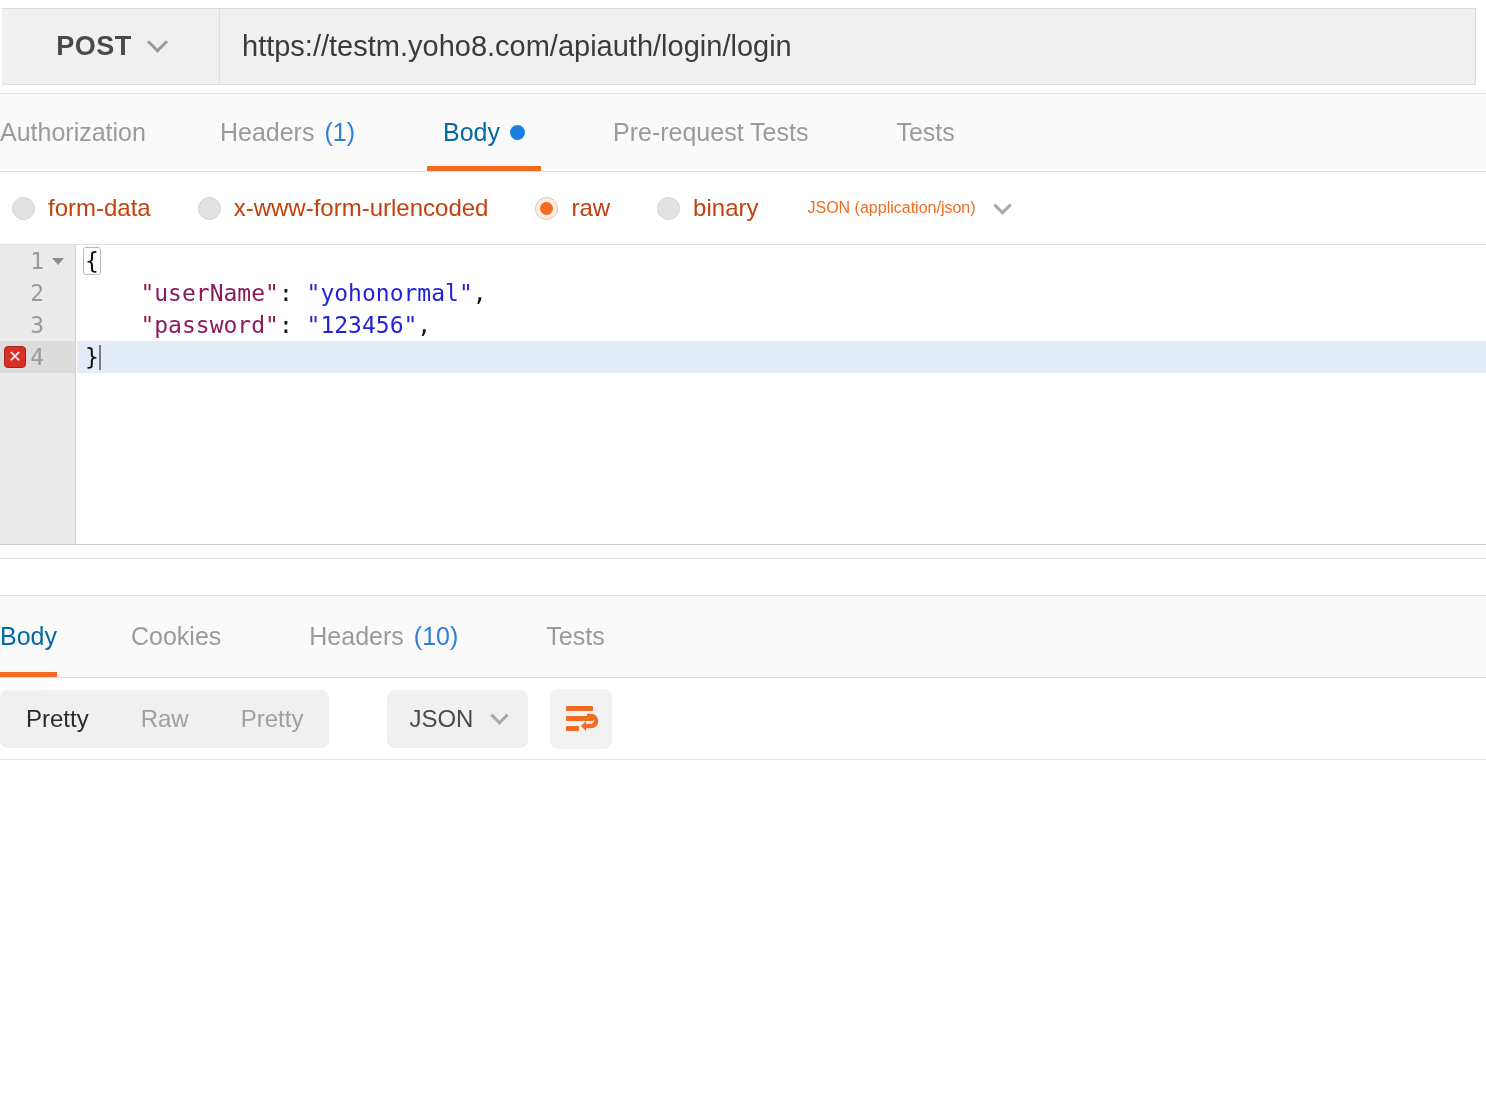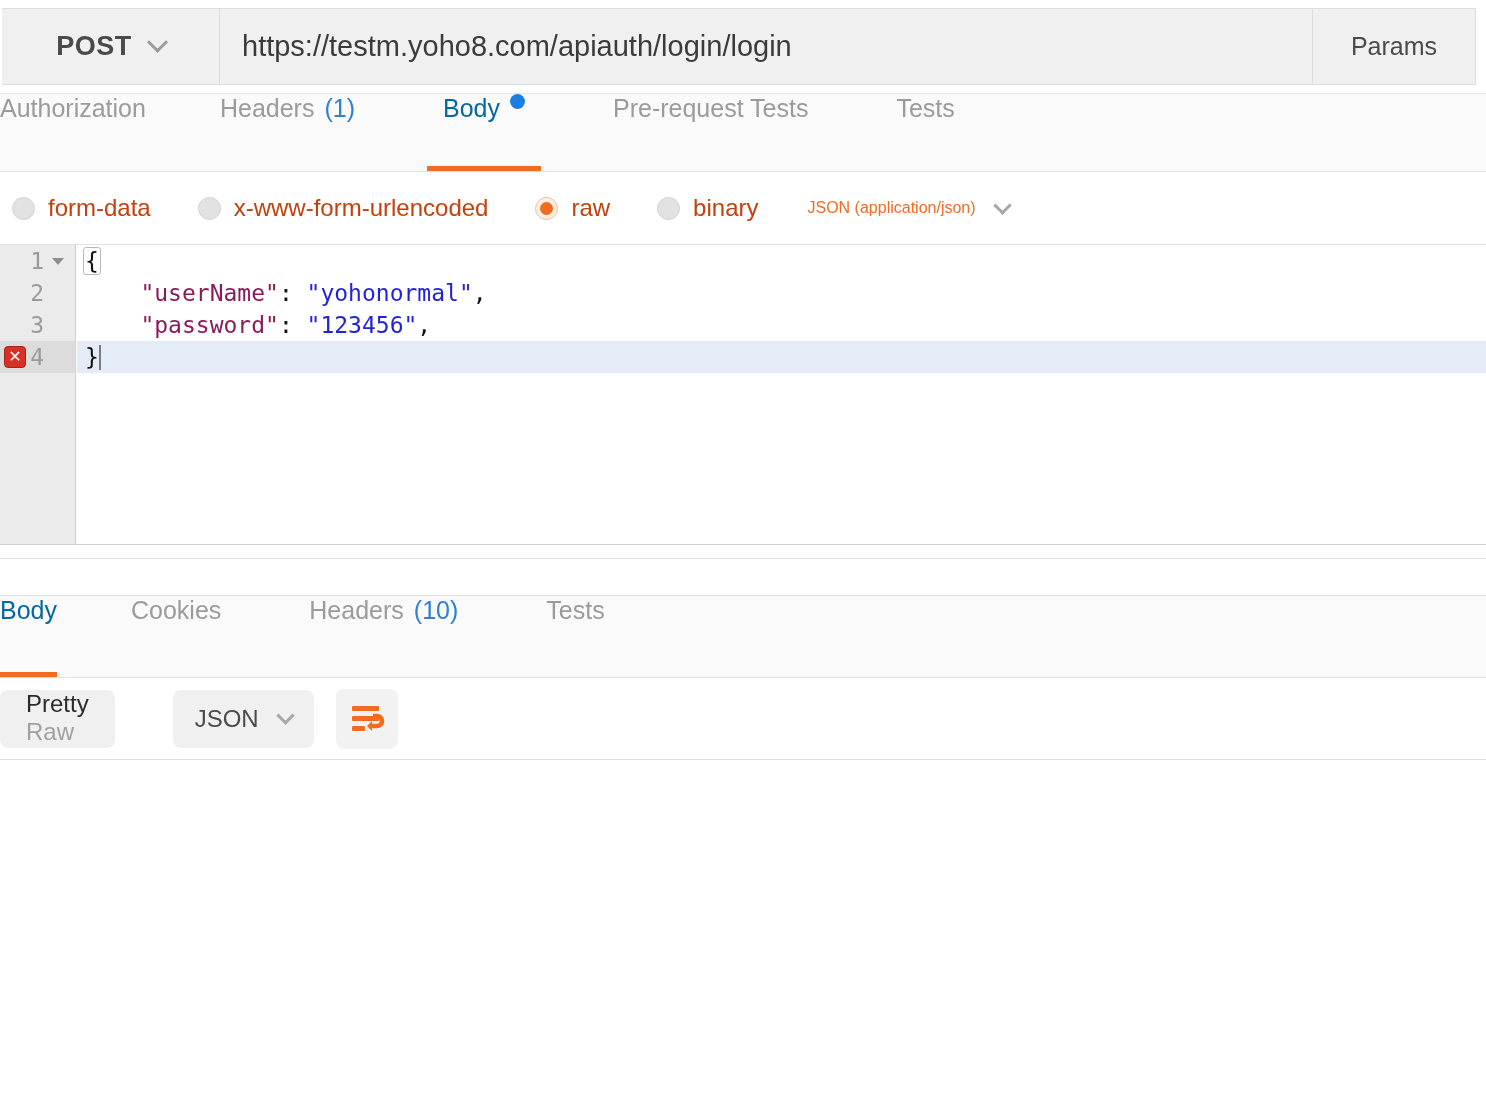--- a/index.html
+++ b/index.html
@@ -78,20 +78,21 @@
     height: 79px;
     background: #fafafa;
     border-top: 1px solid #e4e4e4;
     border-bottom: 1px solid #e0e0e0;
     padding-left: 0;
   }
   .tab {
     position: relative;
     height: 100%;
     display: flex;
+    align-items: center;
     gap: 10px;
     padding: 0 44px;
     font-size: 25px;
     color: #9b9b9b;
     cursor: pointer;
     white-space: nowrap;
   }
   .tab:first-child { padding-left: 0; padding-right: 30px; }
   .tab.active { color: #0369a1; }
   .tab.active::after {
@@ -287,21 +288,20 @@
     border-bottom: 1px solid #e0e0e0;
     gap: 22px;
   }
   .seg {
     display: flex;
     background: #f0f0f0;
     border-radius: 8px;
     overflow: hidden;
     height: 58px;
     align-items: stretch;
-    flex-direction: column;
   }
   .seg-btn {
     display: flex;
     align-items: center;
     padding: 0 26px;
     font-size: 24px;
     color: #a0a0a0;
     cursor: pointer;
   }
   .seg-btn.active { color: #2b2b2b; }
@@ -333,21 +333,20 @@
 </style>
 </head>
 <body>
 
 <div class="url-row">
   <div class="method-box">
     <span class="method-label">POST</span>
     <span class="chev"></span>
   </div>
   <div class="url-input" title="Enter request URL">https://testm.yoho8.com/apiauth/login/login</div>
-  <div class="params-btn">Params</div>
 </div>
 
 <div class="req-tabs">
   <div class="tab">
     <span>Authorization</span>
   </div>
   <div class="tab">
     <span>Headers</span>
     <span class="count">(1)</span>
   </div>

